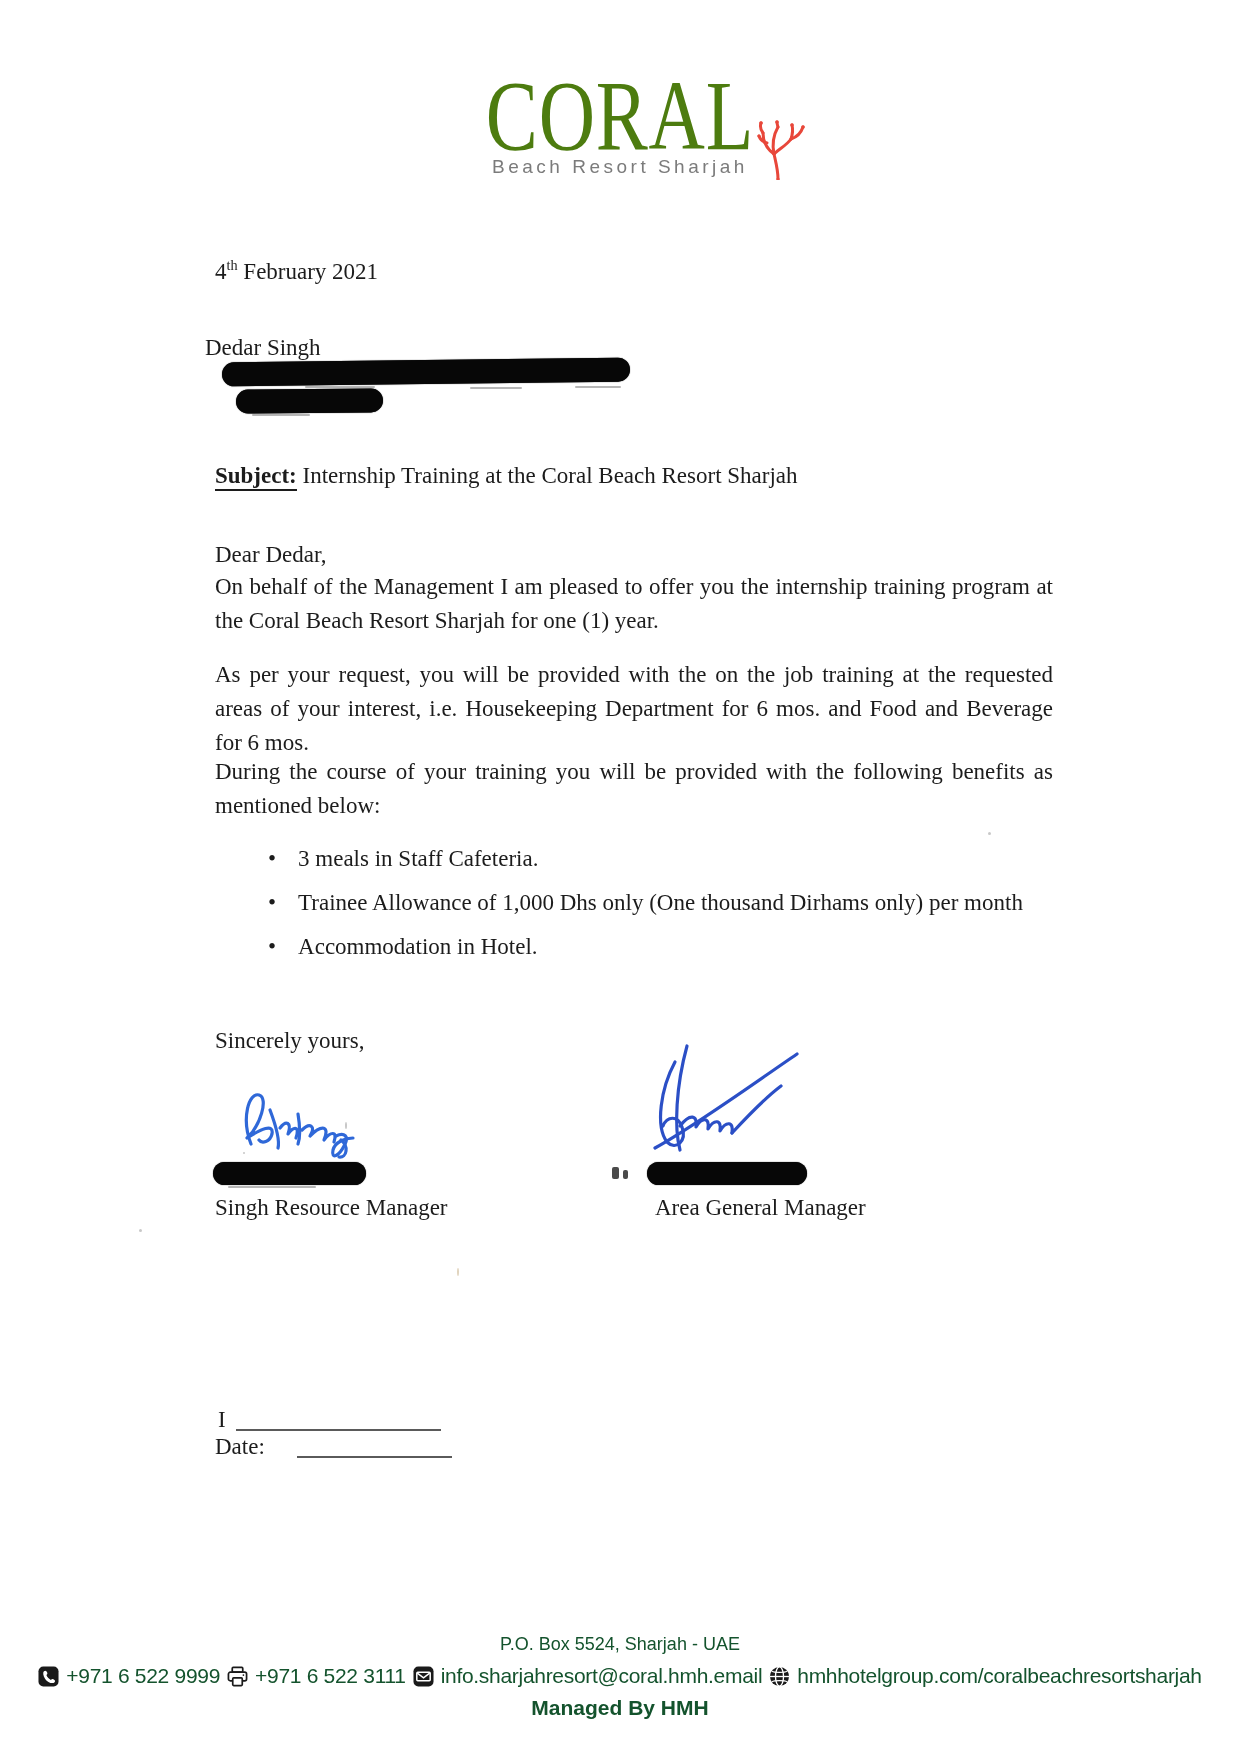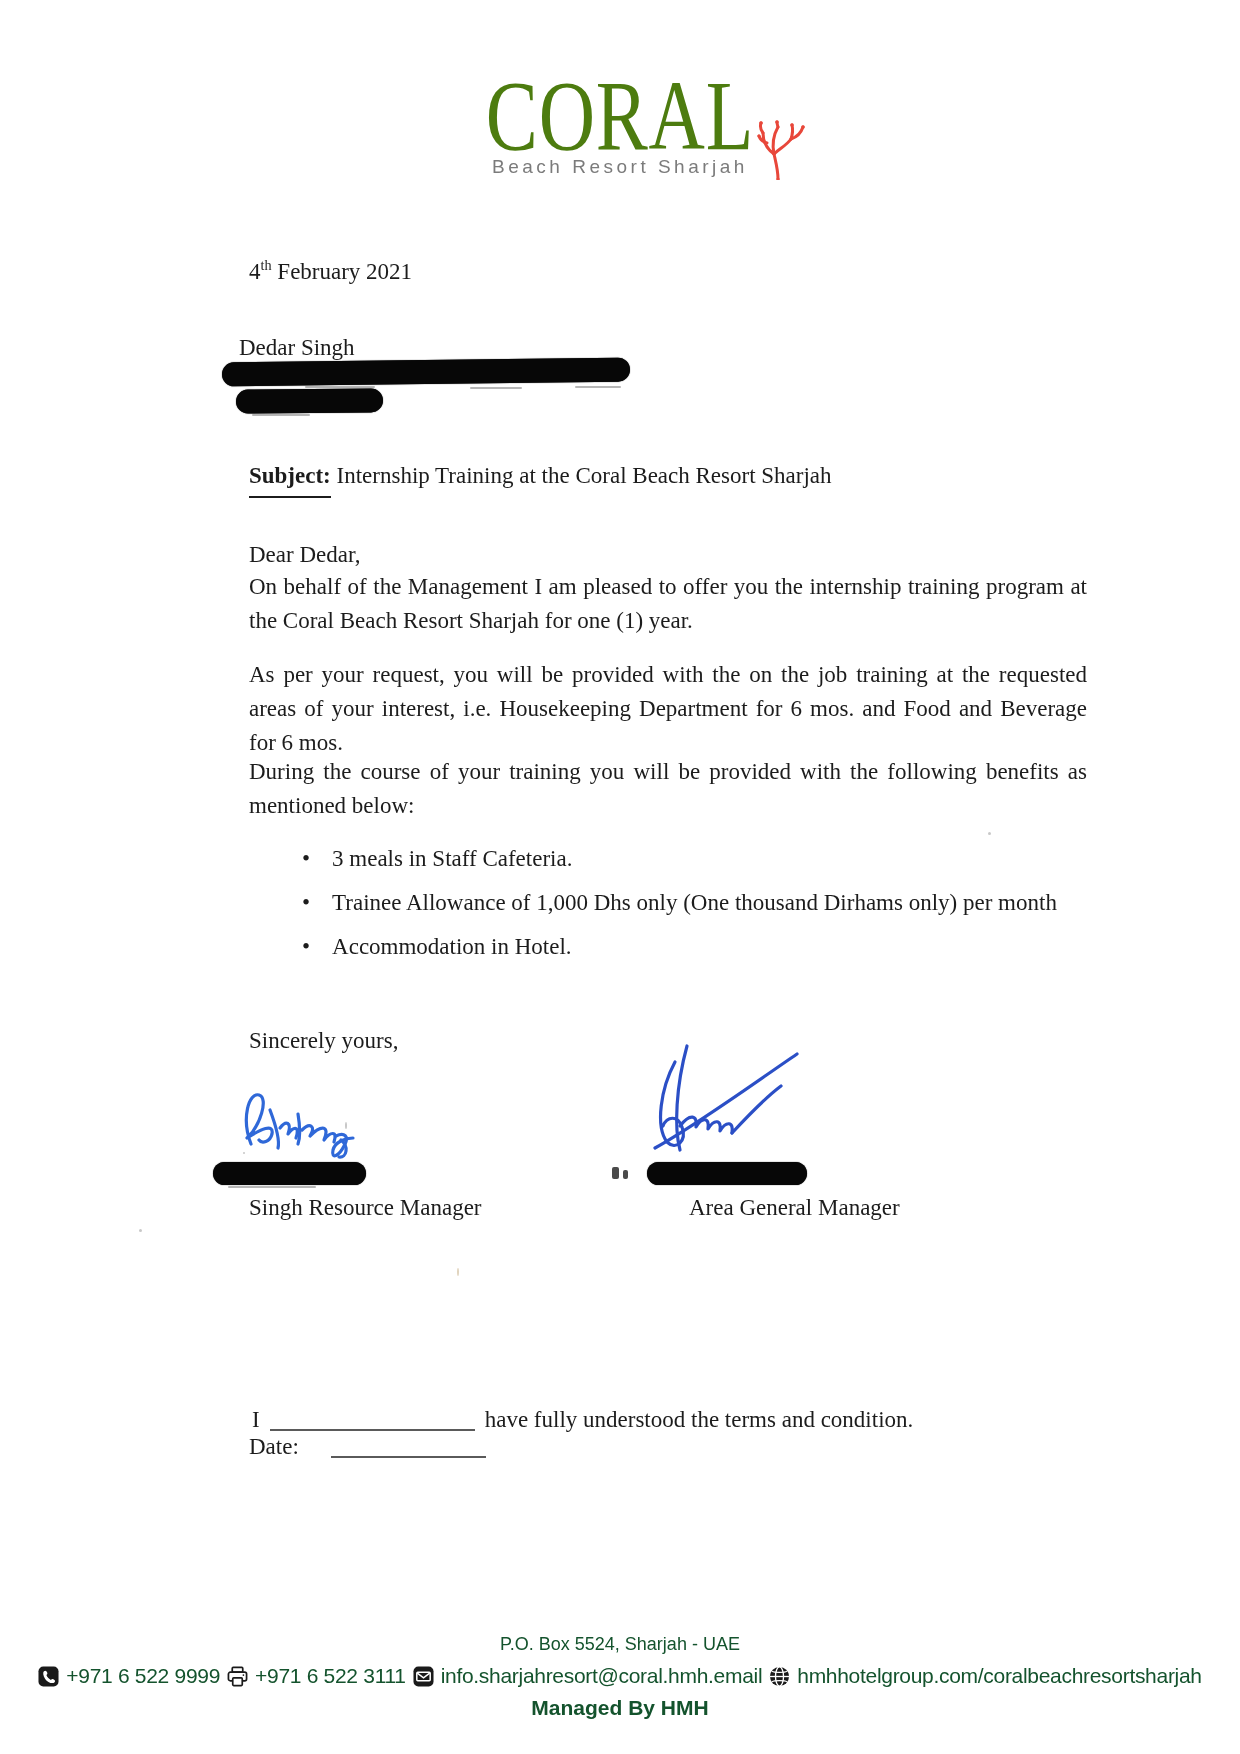--- a/index.html
+++ b/index.html
@@ -17,24 +17,24 @@
   }
   .logo-word .squeeze{display:inline-block;transform:scaleX(0.78);transform-origin:center;letter-spacing:1px;}
   .logo-sub{
     left:0;right:0;top:156px;text-align:center;
     font-family:"Liberation Sans","DejaVu Sans",sans-serif;
     font-size:19px;letter-spacing:3.5px;color:#7b7b7b;
   }
   .coral-icon{left:752px;top:120px;}
 
   
-  .txt{font-size:23px;line-height:34px;margin-left:34px;}
+  .txt{font-size:23px;line-height:34px;}
   .para{left:215px;width:838px;text-align:justify;}
   sup{font-size:0.62em;line-height:0;}
-  .subject-label{font-weight:bold;border-bottom:2px solid #1c1c1c;padding-bottom:8px;}
+  .subject-label{font-weight:bold;border-bottom:2px solid #1c1c1c;padding-bottom:1px;}
 
   
   .bar{background:#070707;border-radius:13px;box-shadow:0 0 1px #000;}
   .frag{position:absolute;background:#8f8f8f;height:2px;opacity:.65;border-radius:1px;}
   .mark{position:absolute;background:#4a4a4a;border-radius:2px;}
   .speck{position:absolute;background:#9a9a9a;border-radius:50%;opacity:.55;}
 
   
   .bullet-row{left:268px;display:flex;align-items:baseline;}
   .bullet-dot{font-size:23px;margin-right:22px;}
@@ -152,21 +152,20 @@
 
 <div class="speck" style="left:345px;top:1122px;width:2px;height:7px;"></div>
 <div class="speck" style="left:139px;top:1229px;width:3px;height:3px;"></div>
 <div class="speck" style="left:243px;top:1152px;width:2px;height:2px;"></div>
 <div class="speck" style="left:457px;top:1268px;width:2px;height:8px;background:#c9b089;"></div>
 <div class="speck" style="left:988px;top:832px;width:3px;height:3px;"></div>
 
 <div class="abs txt ack-row" style="left:218px;top:1403px;">
   <span>I</span>
   <span class="fill-line" style="width:205px;"></span>
-  <span>have fully understood the terms and condition.</span>
 </div>
 <div class="abs txt ack-row" style="left:215px;top:1430px;gap:32px;">
   <span>Date:</span>
   <span class="fill-line" style="width:155px;"></span>
 </div>
 
 <div class="abs footer footer-address">P.O. Box 5524, Sharjah - UAE</div>
 
 <div class="abs footer footer-contacts">
   <span class="ico">

